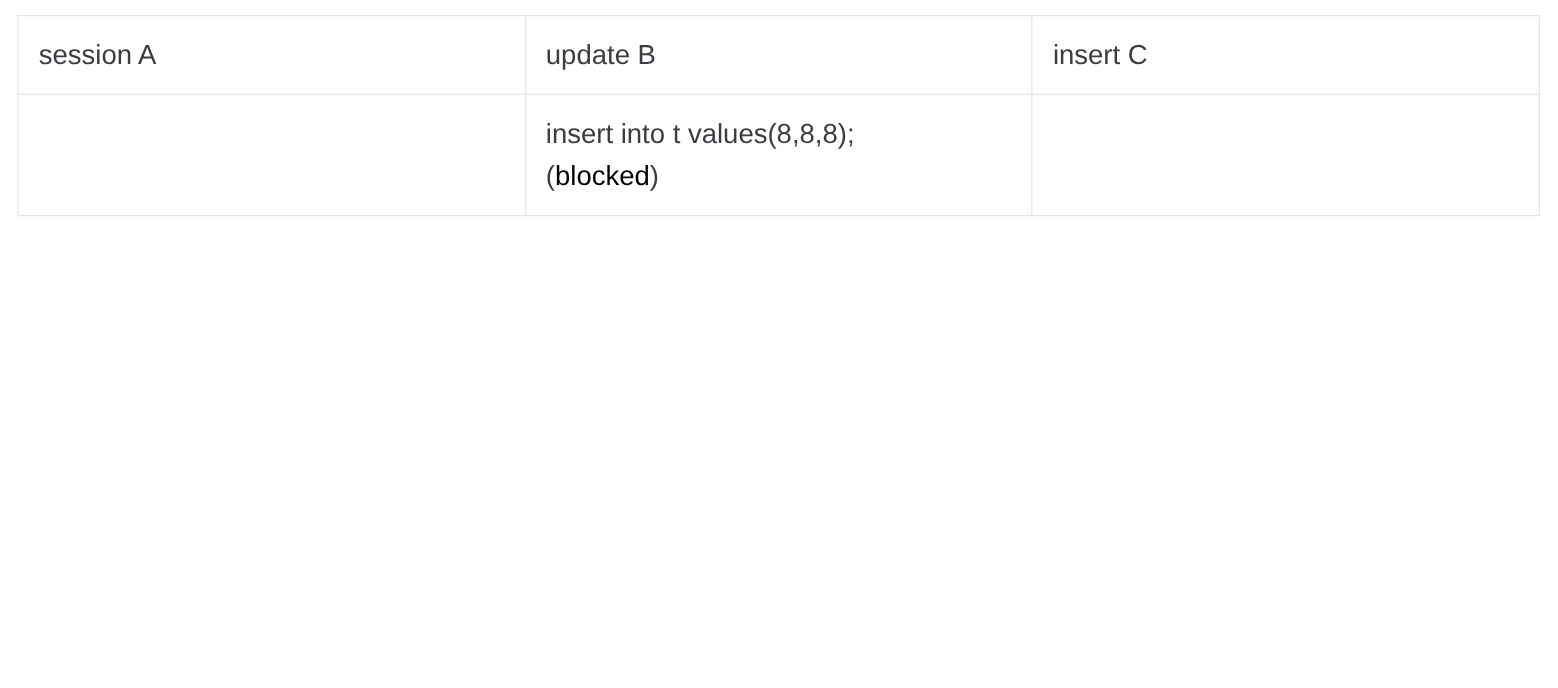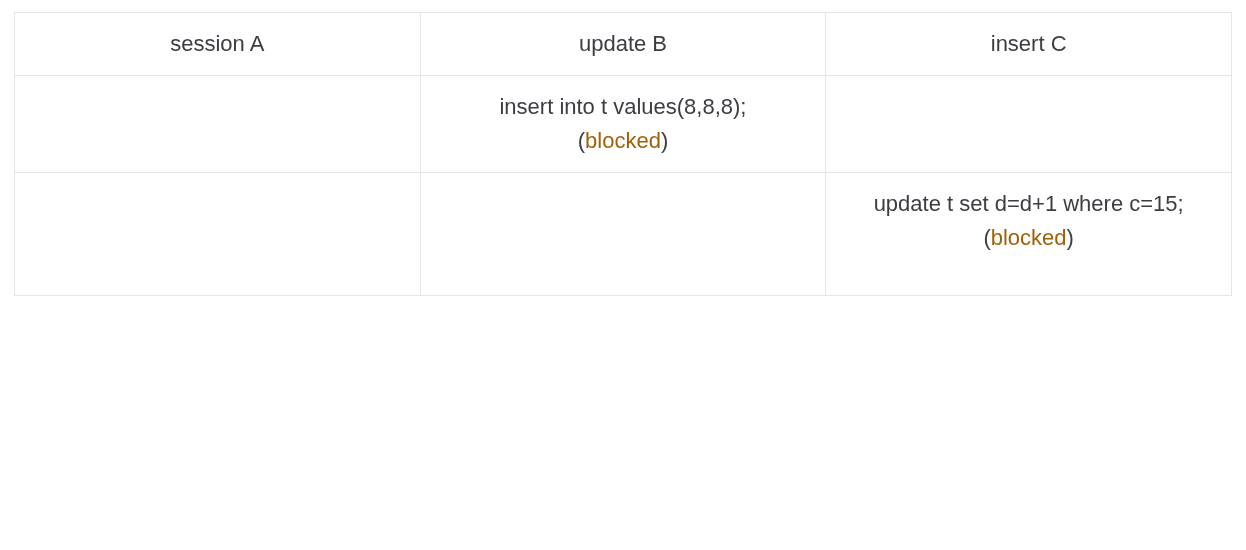--- a/index.html
+++ b/index.html
@@ -12,31 +12,31 @@
       width: 1246px;
     }
     table {
       border-collapse: collapse;
       width: 100%;
       table-layout: fixed;
     }
     th, td {
       border: 1px solid #e4e6e8;
       padding: 14px 16px;
-      text-align: center;
+      text-align: left;
       vertical-align: top;
       font-weight: 400;
       line-height: 1.55;
       color: #3a3d42;
     }
     th {
       font-weight: 400;
     }
     .blocked {
-      color: #a16207;
+      color: #000000;
     }
     .paren {
       color: #3a3d42;
     }
     .tall {
       padding-bottom: 40px;
     }
   </style>
 </head>
 <body>
@@ -48,19 +48,14 @@
       <th>update B</th>
       <th>insert C</th>
     </tr>
   </thead>
   <tbody>
     <tr>
       <td></td>
       <td>insert into t values(8,8,8);<br><span class="paren">(</span><span class="blocked">blocked</span><span class="paren">)</span></td>
       <td></td>
     </tr>
-    <tr>
-      <td></td>
-      <td></td>
-      <td class="tall">update t set d=d+1 where c=15;<br><span class="paren">(</span><span class="blocked">blocked</span><span class="paren">)</span></td>
-    </tr>
   </tbody>
 </table>
 
 </body></html>

